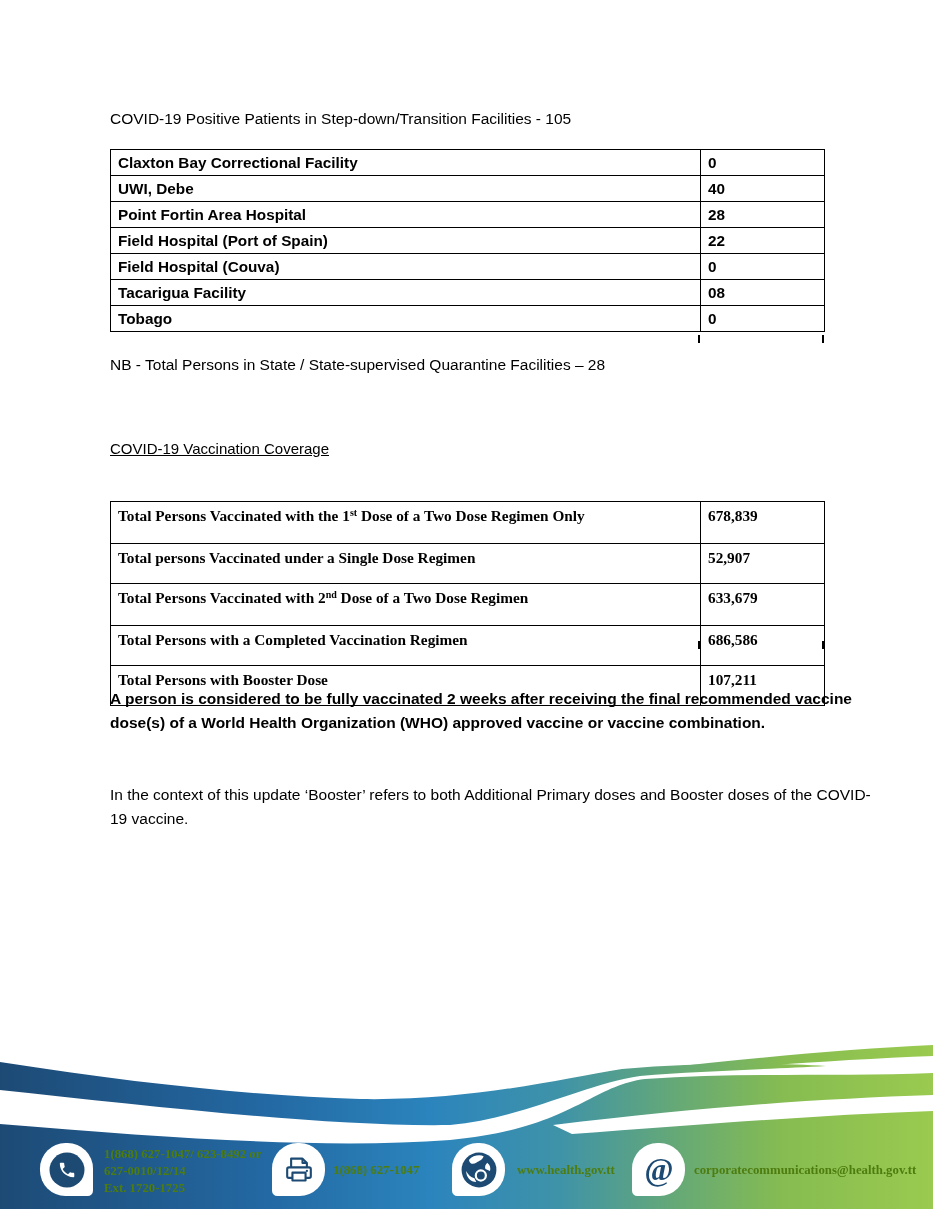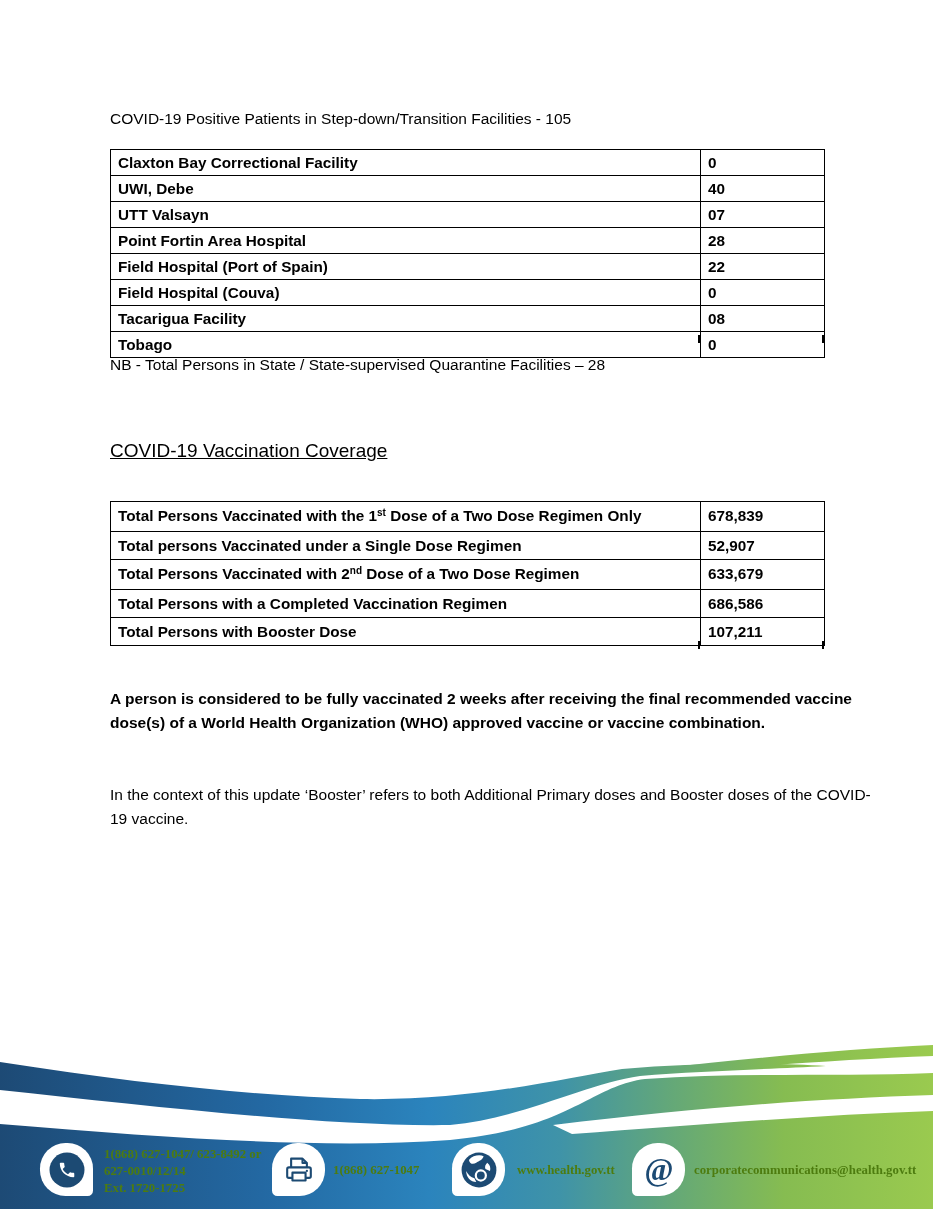--- a/index.html
+++ b/index.html
@@ -4,34 +4,34 @@
 <style>
   html,body{margin:0;padding:0;}
   body{
     width:933px;height:1209px;position:relative;background:#ffffff;
     font-family:"Liberation Sans", sans-serif;color:#000;overflow:hidden;
   }
   .abs{position:absolute;}
   
   .doc-title{left:110px;top:110px;font-size:15.5px;font-weight:normal;}
   .nb-line{left:110px;top:356px;font-size:15.5px;}
-  .section-heading{left:110px;top:440px;font-size:19px;text-decoration:underline;}
+  .section-heading{left:110px;top:440px;font-size:15px;text-decoration:underline;}
   .para{left:110px;font-size:15.5px;line-height:23.5px;width:768px;}
   .para-1{top:687px;font-weight:bold;}
   .para-2{top:783px;}
   
   table.doc-table{position:absolute;left:110px;border-collapse:collapse;table-layout:fixed;width:714px;margin-top:16px;}
   table.doc-table td{
     border:1.5px solid #000;font-weight:bold;font-size:15.3px;
     padding:1px 6px 1px 7px;line-height:23px;overflow:hidden;
   }
   table.facilities{top:133px;}
   table.facilities td{height:22.5px;vertical-align:middle;}
   table.vax{top:485px;}
-  table.vax td{vertical-align:top;padding-top:2px;padding-bottom:2px;}
+  table.vax td{vertical-align:top;padding-top:2px;padding-bottom:14px;font-family:Liberation Serif, serif;}
   table.vax tr:first-child .lbl{display:inline-block;max-width:545px;}
   td.cell-value{padding-left:9px;}
   sup.ord{font-size:10px;position:relative;top:-5px;vertical-align:baseline;}
   .stub{position:absolute;width:1.5px;height:8px;background:#000;}
   
   .footer-svg{left:0;top:1039px;width:933px;height:170px;}
   
   .badge{
     position:absolute;width:53px;height:53px;background:#fff;
     display:flex;align-items:center;justify-content:center;top:1143px;
@@ -54,24 +54,20 @@
       <col style="width:124px">
     </colgroup>
   <tbody>
       <tr>
         <td class="cell-label">Claxton Bay Correctional Facility</td>
         <td class="cell-value">0</td>
       </tr>
       <tr>
         <td class="cell-label">UWI, Debe</td>
         <td class="cell-value">40</td>
-      </tr>
-      <tr>
-        <td class="cell-label">UTT Valsayn</td>
-        <td class="cell-value">07</td>
       </tr>
       <tr>
         <td class="cell-label">Point Fortin Area Hospital</td>
         <td class="cell-value">28</td>
       </tr>
       <tr>
         <td class="cell-label">Field Hospital (Port of Spain)</td>
         <td class="cell-value">22</td>
       </tr>
       <tr>

